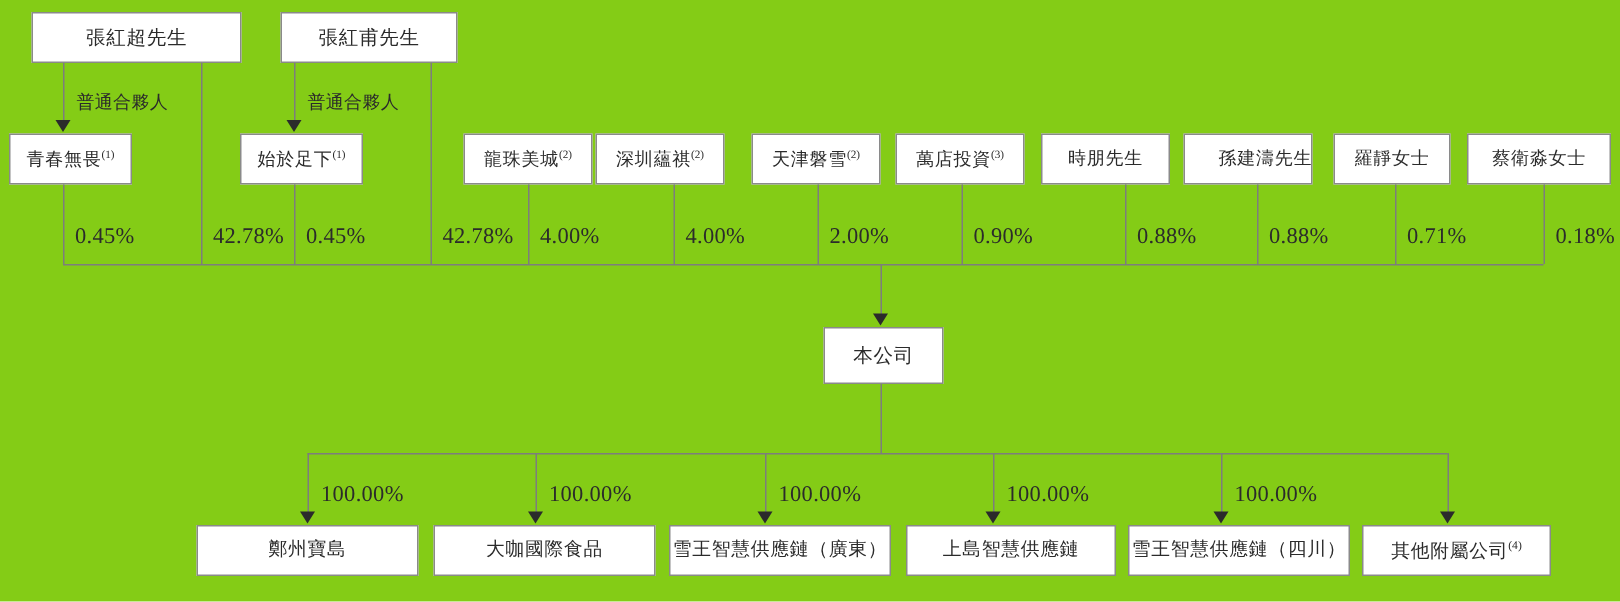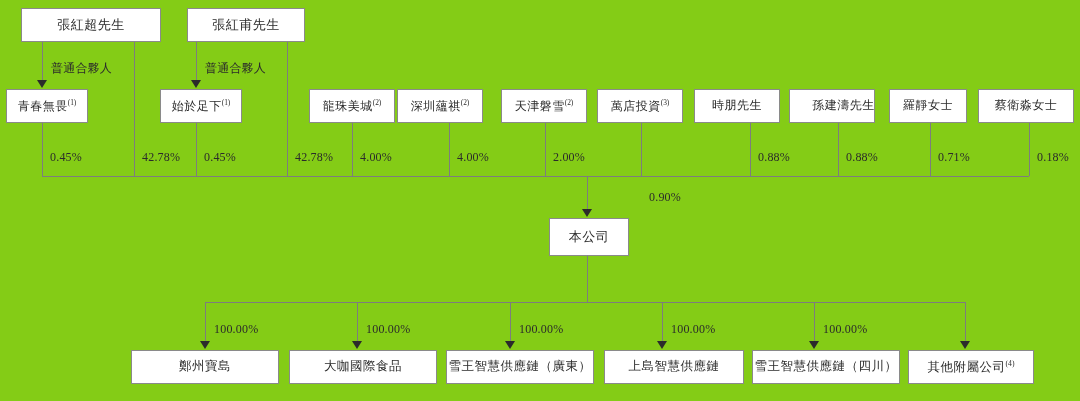--- a/index.html
+++ b/index.html
@@ -62,21 +62,21 @@
     width: 0;
     height: 0;
     border-left: 5px solid transparent;
     border-right: 5px solid transparent;
     border-top: 8px solid #2b2b2b;
   }
 
   
   .edge-label {
     position: absolute;
-    font-size: 12px;
+    font-size: 15px;
     color: #2b2b2b;
     white-space: nowrap;
     letter-spacing: 0.2px;
   }
   .pct { font-family: "Liberation Serif", "DejaVu Serif", serif; }
   .role { font-size: 12px; }
 </style>
 </head>
 <body>
 
@@ -120,21 +120,21 @@
     <div class="edge-label pct" style="left: 457px; top: 150px;">4.00%</div>
     <div class="node holder" style="left: 501px; top: 89px; width: 86px; height: 34px;">
       <span class="lbl">天津磐雪<sup>(2)</sup></span>
     </div>
     <div class="vline" style="left: 545px; top: 123px; height: 53px;"></div>
     <div class="edge-label pct" style="left: 553px; top: 150px;">2.00%</div>
     <div class="node holder" style="left: 597px; top: 89px; width: 86px; height: 34px;">
       <span class="lbl">萬店投資<sup>(3)</sup></span>
     </div>
     <div class="vline" style="left: 641px; top: 123px; height: 53px;"></div>
-    <div class="edge-label pct" style="left: 649px; top: 150px; margin-top: 40px;">0.90%</div>
+    <div class="edge-label pct" style="left: 649px; top: 150px;">0.90%</div>
     <div class="node holder" style="left: 694px; top: 89px; width: 86px; height: 34px;">
       <span class="lbl">時朋先生</span>
     </div>
     <div class="vline" style="left: 750px; top: 123px; height: 53px;"></div>
     <div class="edge-label pct" style="left: 758px; top: 150px;">0.88%</div>
     <div class="node holder" style="left: 789px; top: 89px; width: 86px; height: 34px; padding-left: 23px;">
       <span class="lbl">孫建濤先生</span>
     </div>
     <div class="vline" style="left: 838px; top: 123px; height: 53px;"></div>
     <div class="edge-label pct" style="left: 846px; top: 150px;">0.88%</div>

